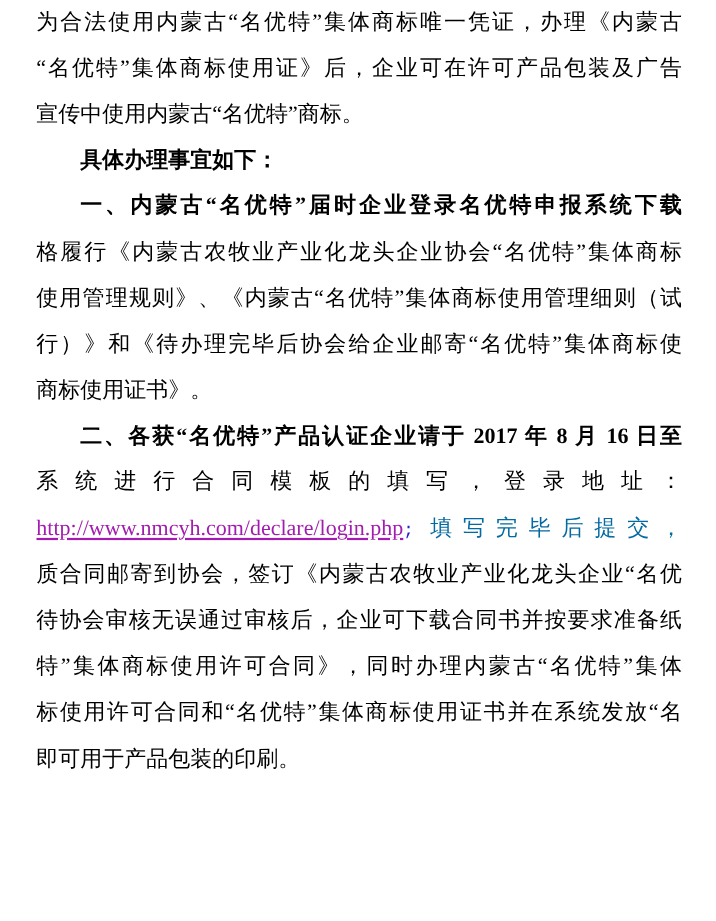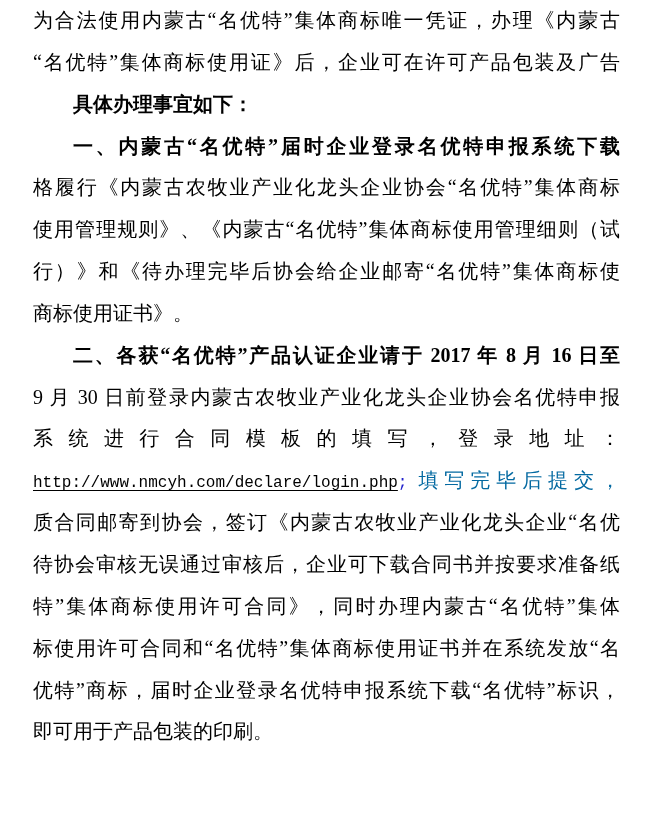--- a/index.html
+++ b/index.html
@@ -29,53 +29,52 @@
     overflow: hidden;
   }
   .line.paragraph-end {
     text-align-last: left;
   }
   .line.indent {
     text-indent: 2em;
     font-weight: bold;
   }
   .seg-link {
-    font-family: Liberation Mono, monospace;
-    font-size: 16px;
-    color: #000000;
+    font-family: Liberation Serif, serif;
+    font-size: 20px;
+    color: #a21caf;
     text-decoration: underline;
     text-underline-offset: 3px;
     cursor: pointer;
   }
   .seg-blue {
     font-family: "Liberation Mono", "DejaVu Sans Mono", monospace;
     font-size: 16px;
     color: #2222cc;
   }
   .seg-normal {
     color: #0369a1;
   }
 </style>
 </head>
 <body>
 
 <div class="doc">
   <div id="document-body">
       <div class="line">为合法使用内蒙古“名优特”集体商标唯一凭证，办理《内蒙古</div>
       <div class="line">“名优特”集体商标使用证》后，企业可在许可产品包装及广告</div>
+      <div class="line paragraph-end">宣传中使用内蒙古“名优特”商标。</div>
       <div class="line indent paragraph-end">具体办理事宜如下：</div>
       <div class="line indent">一、内蒙古“名优特”届时企业登录名优特申报系统下载</div>
       <div class="line">格履行《内蒙古农牧业产业化龙头企业协会“名优特”集体商标</div>
       <div class="line">使用管理规则》、《内蒙古“名优特”集体商标使用管理细则（试</div>
       <div class="line">行）》和《待办理完毕后协会给企业邮寄“名优特”集体商标使</div>
       <div class="line paragraph-end">商标使用证书》。</div>
       <div class="line indent">二、各获“名优特”产品认证企业请于 2017 年 8 月 16 日至</div>
-      <div class="line">9 月 30 日前登录内蒙古农牧业产业化龙头企业协会名优特申报</div>
       <div class="line">系统进行合同模板的填写，登录地址：</div>
       <div class="line"><span class="seg-link">http://www.nmcyh.com/declare/login.php</span><span class="seg-blue">;</span><span class="seg-normal"> 填写完毕后提交，</span></div>
       <div class="line">质合同邮寄到协会，签订《内蒙古农牧业产业化龙头企业“名优</div>
       <div class="line">待协会审核无误通过审核后，企业可下载合同书并按要求准备纸</div>
       <div class="line">特”集体商标使用许可合同》，同时办理内蒙古“名优特”集体</div>
       <div class="line">标使用许可合同和“名优特”集体商标使用证书并在系统发放“名</div>
-      <div class="line">优特”商标，届时企业登录名优特申报系统下载“名优特”标识，</div>
       <div class="line paragraph-end">即可用于产品包装的印刷。</div>
     </div>
 </div>
 
 </body></html>

